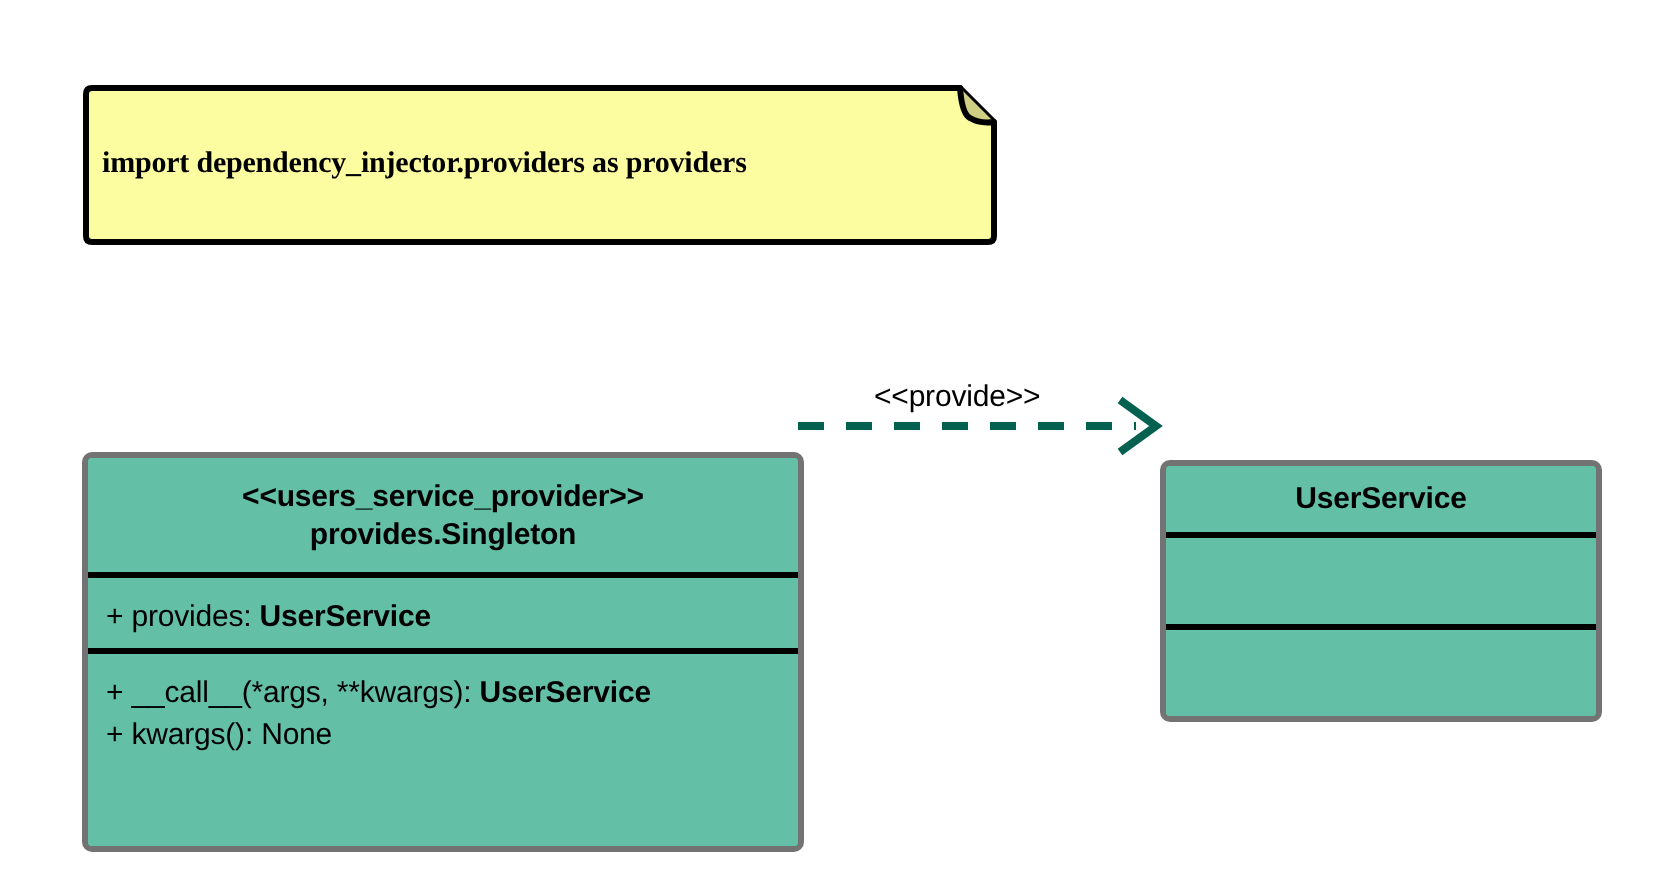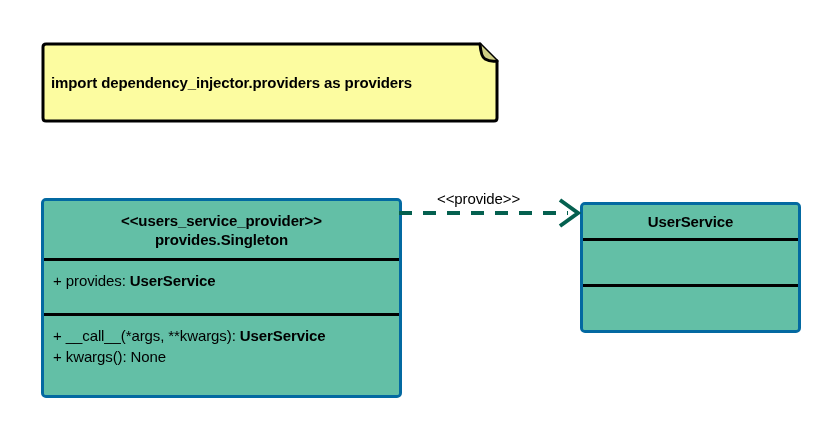--- a/index.html
+++ b/index.html
@@ -24,20 +24,21 @@
   }
 
   
   .note {
     position: absolute;
     left: 40px;
     top: 41px;
     width: 460px;
     height: 83px;
     box-sizing: border-box;
+    font-family: Liberation Serif, serif;
   }
   .note-svg {
     position: absolute;
     left: 0;
     top: 0;
   }
   .note-text {
     position: absolute;
     left: 0;
     top: 0;
@@ -53,23 +54,24 @@
     letter-spacing: -0.1px;
     white-space: nowrap;
     color: #000000;
   }
 
   
   .uml-class {
     position: absolute;
     box-sizing: border-box;
     background: #63bfa6;
-    border: 3px solid #0369a1;
+    border: 3px solid #737373;
     border-radius: 5px;
     overflow: hidden;
+    margin-top: 28px;
   }
   .compartment {
     box-sizing: border-box;
     background: #63bfa6;
     position: relative;
   }
   .compartment + .compartment {
     border-top: 3px solid #000000;
   }
   .comp-header {
@@ -97,21 +99,21 @@
   }
 
   
   #provider-class {
     left: 41px;
     top: 198px;
     width: 361px;
     height: 200px;
   }
   #provider-class .c-title  { height: 57px; }
-  #provider-class .c-attrs  { height: 55px; }
+  #provider-class .c-attrs  { height: 38px; }
   #provider-class .c-ops    { flex: 1 1 auto; }
 
   
   #service-class {
     left: 580px;
     top: 202px;
     width: 221px;
     height: 131px;
   }
   #service-class .c-title  { height: 33px; }

